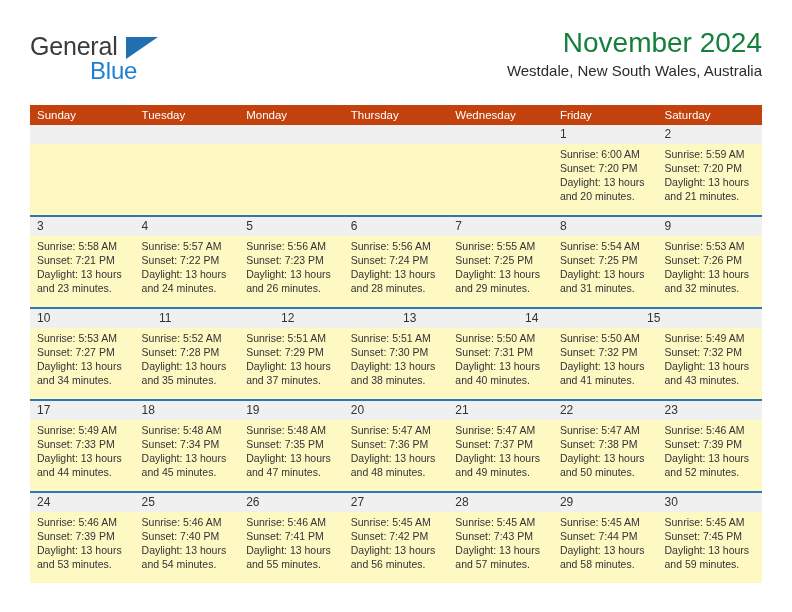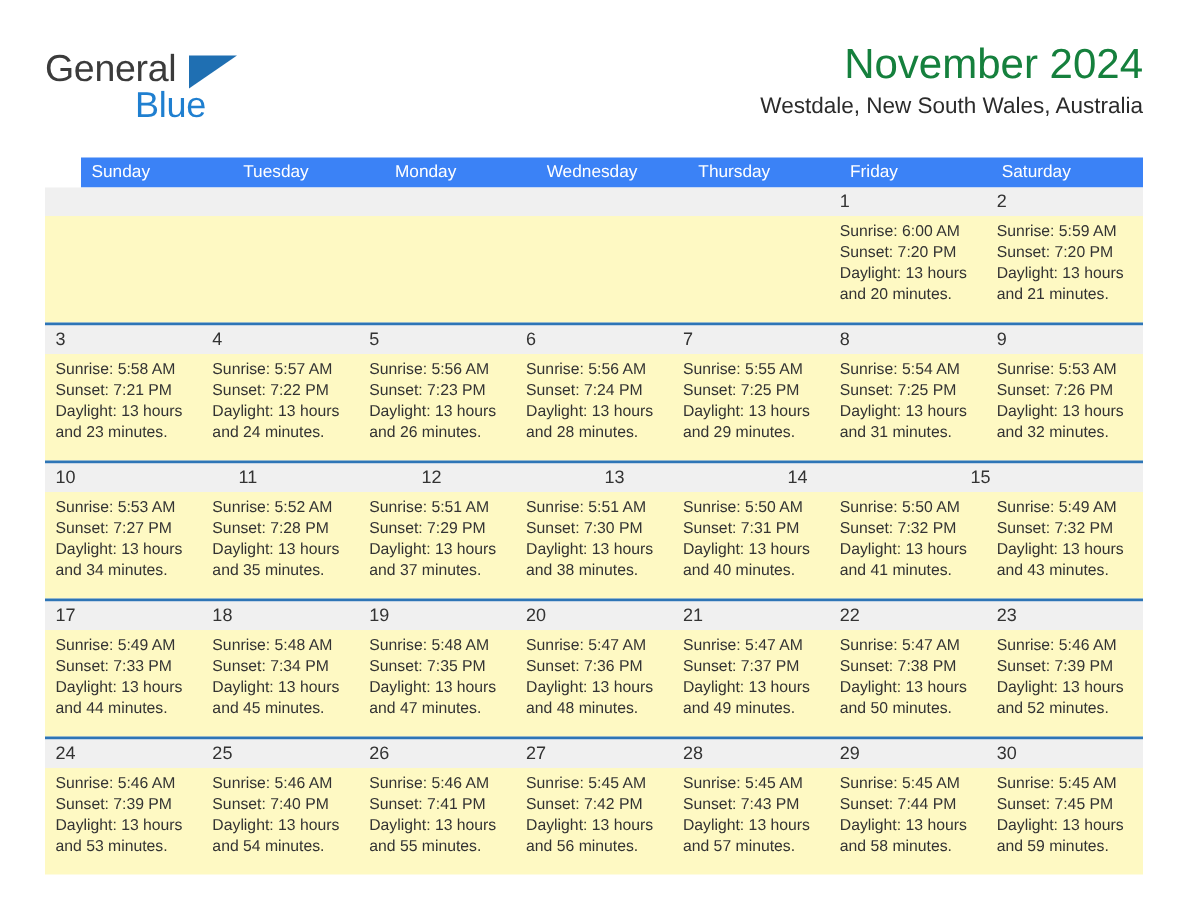--- a/index.html
+++ b/index.html
@@ -87,23 +87,22 @@
 
   
   .calendar {
     position: absolute;
     left: 30px;
     top: 105px;
     width: 732px;
   }
   .dow-row {
     display: flex;
-    background: #3b82f6;
+    background: #c2410c;
     height: 20px;
-    margin-left: 24px;
   }
   .dow-cell {
     flex: 1 1 0;
     color: #ffffff;
     font-size: 11.5px;
     line-height: 20px;
     padding-left: 7px;
     box-sizing: border-box;
     white-space: nowrap;
     overflow: hidden;
@@ -164,22 +163,22 @@
     </div>
 
   </div>
 
   <div class="calendar">
 
     <div class="dow-row">
       <div class="dow-cell">Sunday</div>
       <div class="dow-cell">Tuesday</div>
       <div class="dow-cell">Monday</div>
+      <div class="dow-cell">Thursday</div>
       <div class="dow-cell">Wednesday</div>
-      <div class="dow-cell">Thursday</div>
       <div class="dow-cell">Friday</div>
       <div class="dow-cell">Saturday</div>
     </div>
 
     <div class="week">
       <div class="week-dates">
         <div class="date-cell"></div>
         <div class="date-cell"></div>
         <div class="date-cell"></div>
         <div class="date-cell"></div>

